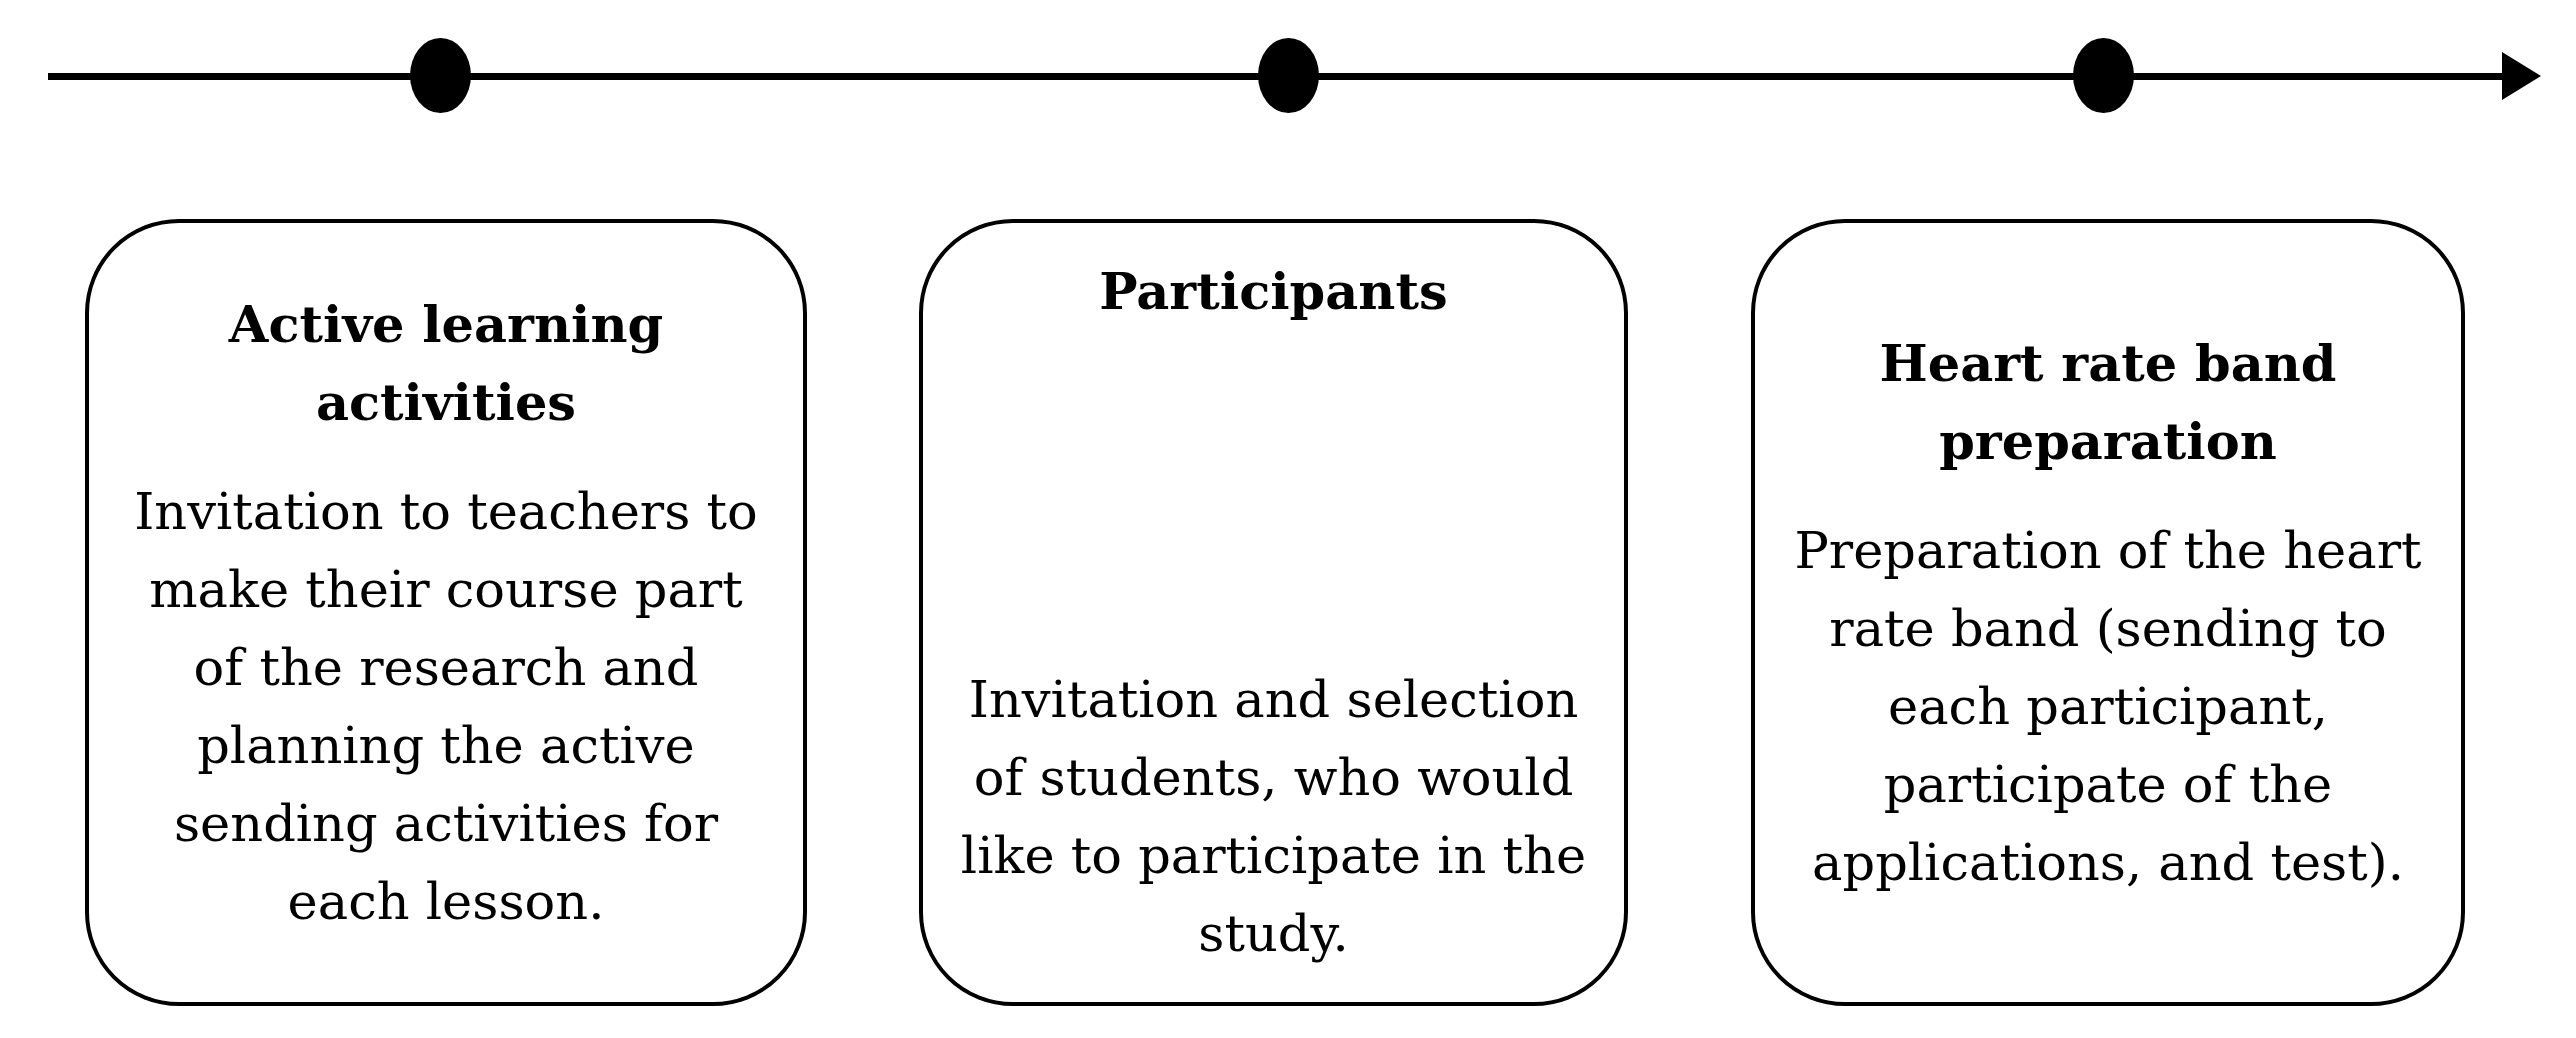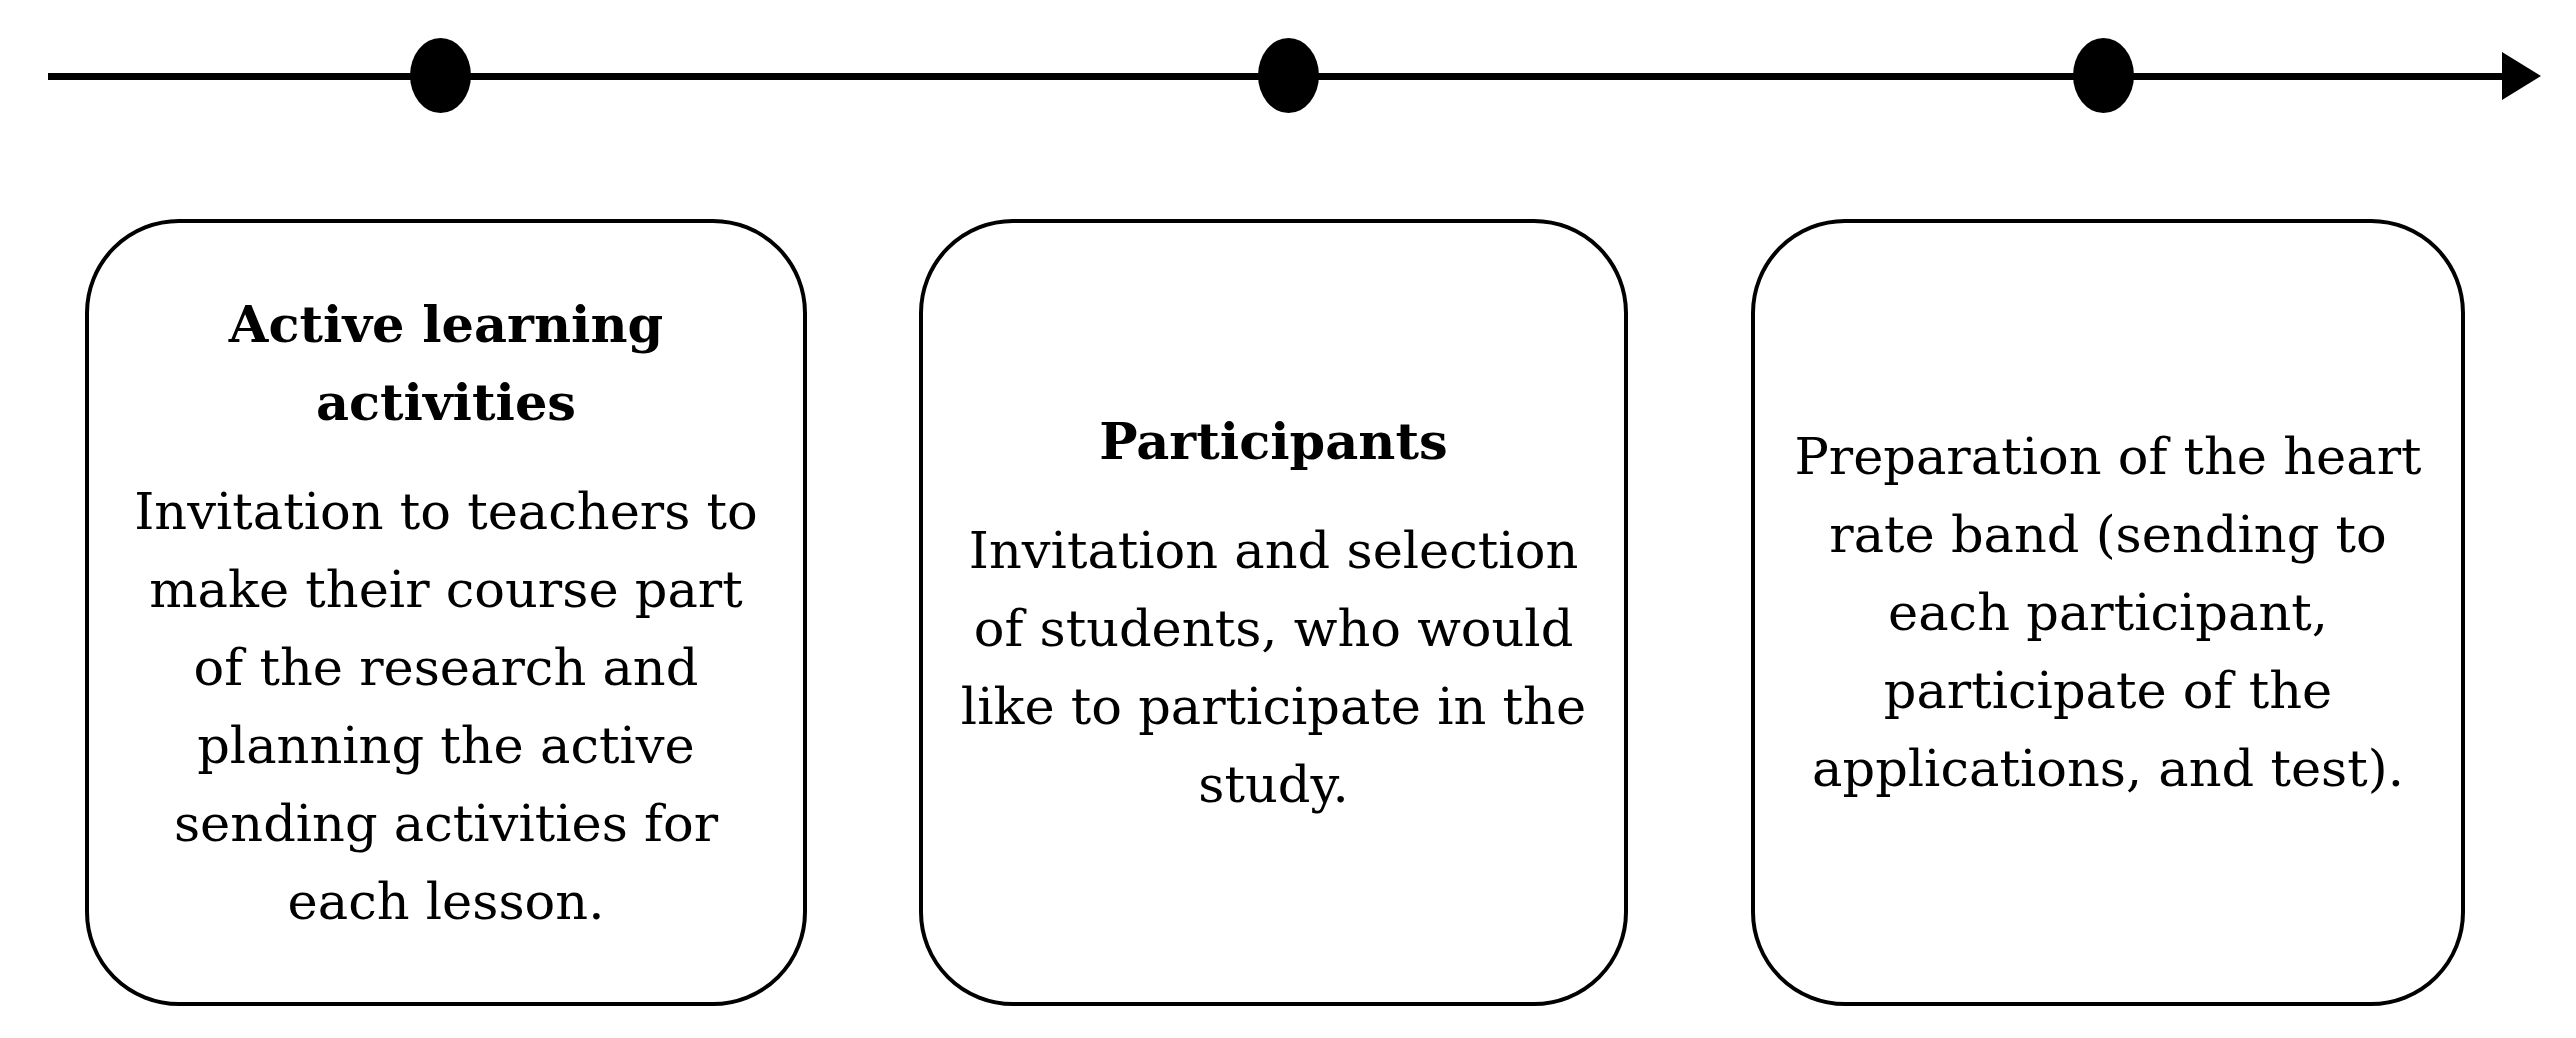--- a/index.html
+++ b/index.html
@@ -59,21 +59,21 @@
     background: #ffffff;
     display: flex;
     flex-direction: column;
     justify-content: center;
     align-items: center;
     gap: 32px;
     text-align: center;
     padding: 29px 16px;
   }
   .card-0 { left: 85px;  width: 722px; }
-  .card-1 { left: 919px; width: 709px; }
+  .card-1 { left: 919px; width: 709px; justify-content: space-between; }
   .card-2 { left: 1751px; width: 714px; }
 
   .card-title {
     margin: 0;
     font-size: 51px;
     font-weight: bold;
     line-height: 78px;
     white-space: pre-line;
   }
   .card-body {
@@ -108,20 +108,22 @@
 
   <section class="card card-1">
     <h2 class="card-title">Participants</h2>
     <p class="card-body">Invitation and selection
 of students, who would
 like to participate in the
 study.</p>
   </section>
 
   <section class="card card-2">
+    <h2 class="card-title">Heart rate band
+preparation</h2>
     <p class="card-body">Preparation of the heart
 rate band (sending to
 each participant,
 participate of the
 applications, and test).</p>
   </section>
 
 </div>
 
 

